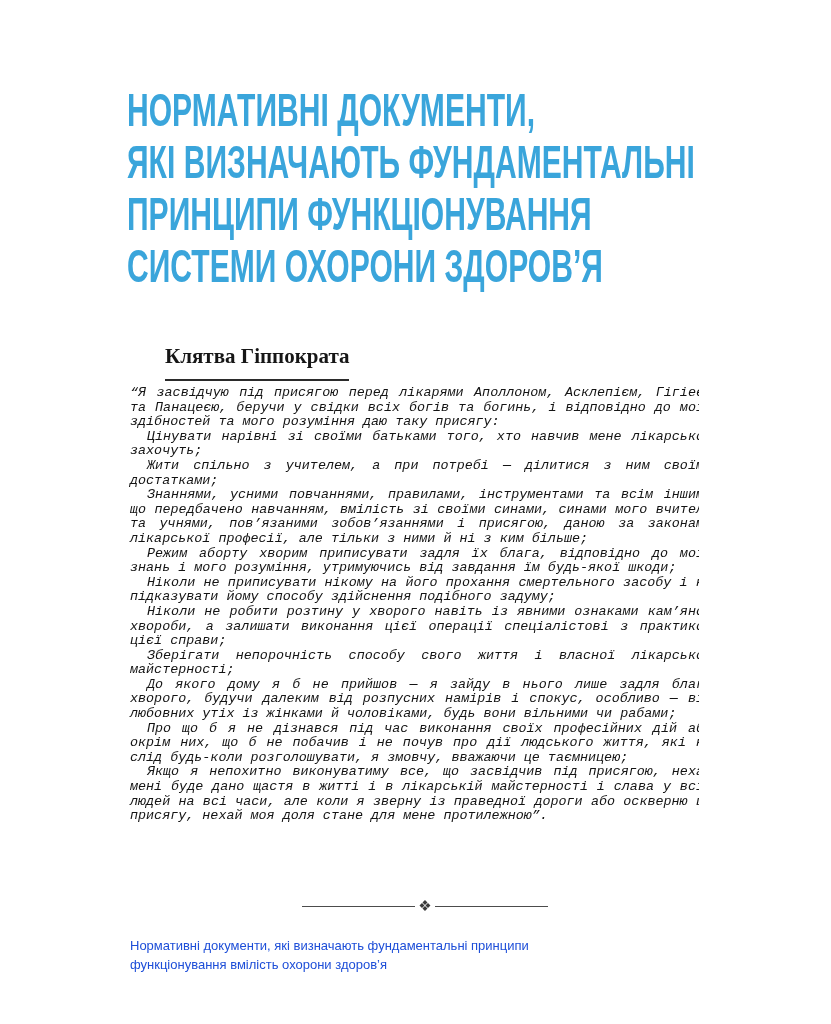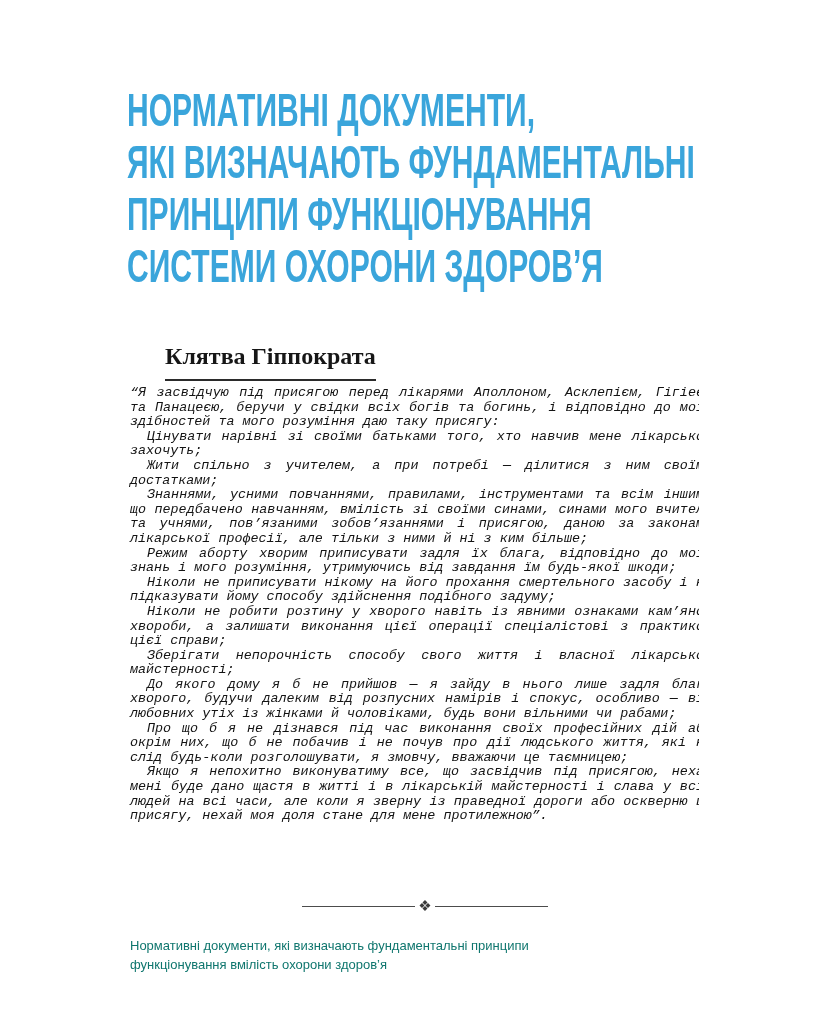--- a/index.html
+++ b/index.html
@@ -36,21 +36,21 @@
 
   
   .section-title {
     position: absolute;
     left: 165px;
     top: 338px;
     margin: 0;
     display: inline-block;
     font-family: "Liberation Serif", serif;
     font-weight: bold;
-    font-size: 24px;
+    font-size: 21px;
     line-height: 36px;
     color: #161616;
     border-bottom: 2px solid #2b2b2b;
     padding-bottom: 5px;
   }
 
   
   .oath-text {
     position: absolute;
     left: 130px;
@@ -97,21 +97,21 @@
 
   
   .page-footer-text {
     position: absolute;
     left: 130px;
     top: 936px;
     width: 470px;
     font-family: "Liberation Sans", sans-serif;
     font-size: 13px;
     line-height: 19px;
-    color: #0f766e;
+    color: #1d4ed8;
   }
   .page-number {
     position: absolute;
     left: 705px;
     top: 936px;
     width: 34px;
     text-align: right;
     font-family: Liberation Mono, monospace;
     font-weight: bold;
     font-size: 15px;

